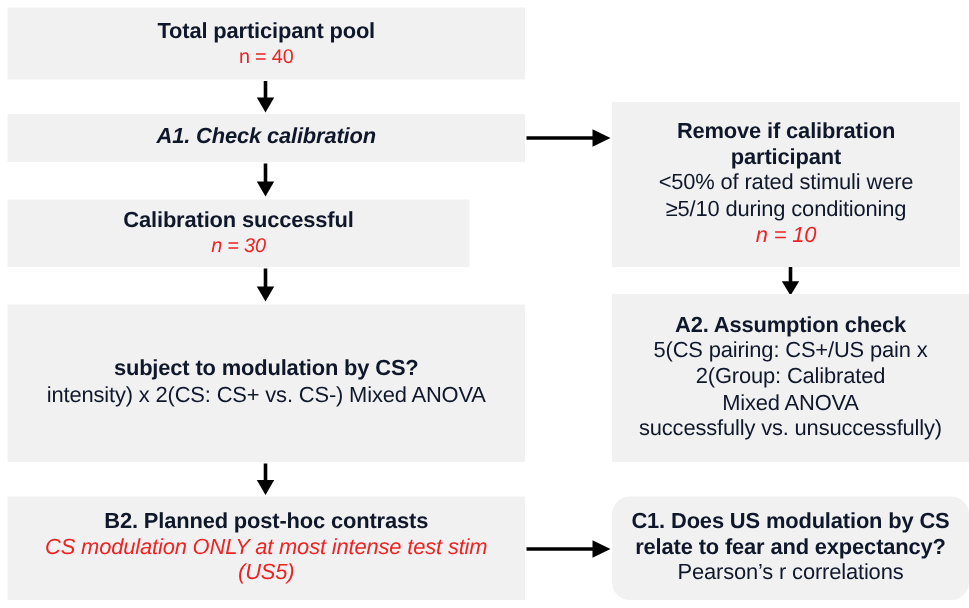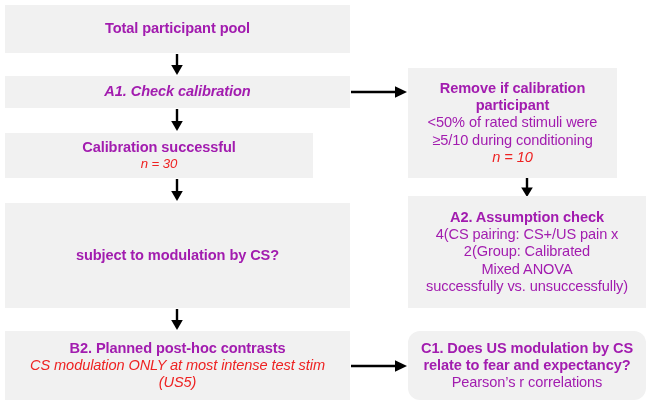--- a/index.html
+++ b/index.html
@@ -28,21 +28,21 @@
     flex-direction: column;
     align-items: center;
     justify-content: center;
     text-align: center;
     padding: 2px 6px;
   }
   .line {
     display: block;
     width: 100%;
     line-height: 1.17;
-    color: #a21caf;
+    color: #0f172a;
     font-size: 13.2px;
     letter-spacing: -0.1px;
   }
   .line.bold {
     font-weight: bold;
   }
   .line.red {
     color: #ee2222;
   }
   .line.italic {
@@ -67,20 +67,21 @@
   }
   svg { display: block; overflow: visible; }
 </style>
 </head>
 <body>
 
 <div id="flowchart">
 
   <div class="box" style="left:5px; top:5px; width:345px; height:48px;">
     <span class="line bold big">Total participant pool</span>
+    <span class="line red">n = 40</span>
   </div>
 
   <div class="v-arrow" style="left:164px; top:54px; height:22px;">
     <svg width="16" height="22" viewBox="0 0 16 22" aria-hidden="true">
       <line x1="8" y1="0" x2="8" y2="13" stroke="#000" stroke-width="2.4"></line>
       <polygon points="8,21 2.2,11 13.8,11" fill="#000"></polygon>
     </svg>
   </div>
 
   <div class="box" style="left:5px; top:76px; width:345px; height:32px;font-style:italic;">
@@ -101,20 +102,21 @@
 
   <div class="v-arrow" style="left:164px; top:179px; height:23px;">
     <svg width="16" height="23" viewBox="0 0 16 23" aria-hidden="true">
       <line x1="8" y1="0" x2="8" y2="14" stroke="#000" stroke-width="2.4"></line>
       <polygon points="8,22 2.2,12 13.8,12" fill="#000"></polygon>
     </svg>
   </div>
 
   <div class="box" style="left:5px; top:203px; width:345px; height:105px;">
     <span class="line bold big">subject to modulation by CS?</span>
+    <span class="line big">intensity) x 2(CS: CS+ vs. CS-) Mixed ANOVA</span>
   </div>
 
   <div class="v-arrow" style="left:164px; top:309px; height:22px;">
     <svg width="16" height="22" viewBox="0 0 16 22" aria-hidden="true">
       <line x1="8" y1="0" x2="8" y2="13" stroke="#000" stroke-width="2.4"></line>
       <polygon points="8,21 2.2,11 13.8,11" fill="#000"></polygon>
     </svg>
   </div>
 
   <div class="box" style="left:5px; top:331px; width:345px; height:69px;">
@@ -130,38 +132,38 @@
     </svg>
   </div>
 
   <div class="h-arrow" style="left:351px; top:356px; width:57px; height:20px;">
     <svg width="57" height="20" viewBox="0 0 57 20" aria-hidden="true">
       <line x1="0" y1="10" x2="46" y2="10" stroke="#000" stroke-width="2.4"></line>
       <polygon points="56,10 44,4.2 44,15.8" fill="#000"></polygon>
     </svg>
   </div>
 
-  <div class="box" style="left:408px; top:68px; width:209px; height:110px;">
+  <div class="box" style="left:408px; top:68px; width:232px; height:110px;">
     <span class="line bold big">Remove if calibration</span>
     <span class="line bold big">participant</span>
     <span class="line big">&lt;50% of rated stimuli were</span>
     <span class="line big">≥5/10 during conditioning</span>
     <span class="line red italic big">n = 10</span>
   </div>
 
   <div class="v-arrow" style="left:514px; top:178px; height:20px;">
     <svg width="16" height="20" viewBox="0 0 16 20" aria-hidden="true">
       <line x1="8" y1="0" x2="8" y2="11" stroke="#000" stroke-width="2.4"></line>
       <polygon points="8,19 2.2,9.5 13.8,9.5" fill="#000"></polygon>
     </svg>
   </div>
 
   <div class="box" style="left:408px; top:196px; width:238px; height:112px;text-align:center;">
     <span class="line bold big">A2. Assumption check</span>
-    <span class="line big">4(CS pairing: CS+/US pain x</span>
+    <span class="line big">5(CS pairing: CS+/US pain x</span>
     <span class="line big">2(Group: Calibrated</span>
     <span class="line big">Mixed ANOVA</span>
     <span class="line big">successfully vs. unsuccessfully)</span>
   </div>
 
   <div class="box" style="left:408px; top:331px; width:238px; height:69px;border-radius:12px;">
     <span class="line bold big">C1. Does US modulation by CS</span>
     <span class="line bold big">relate to fear and expectancy?</span>
     <span class="line big">Pearson’s r correlations</span>
   </div>

